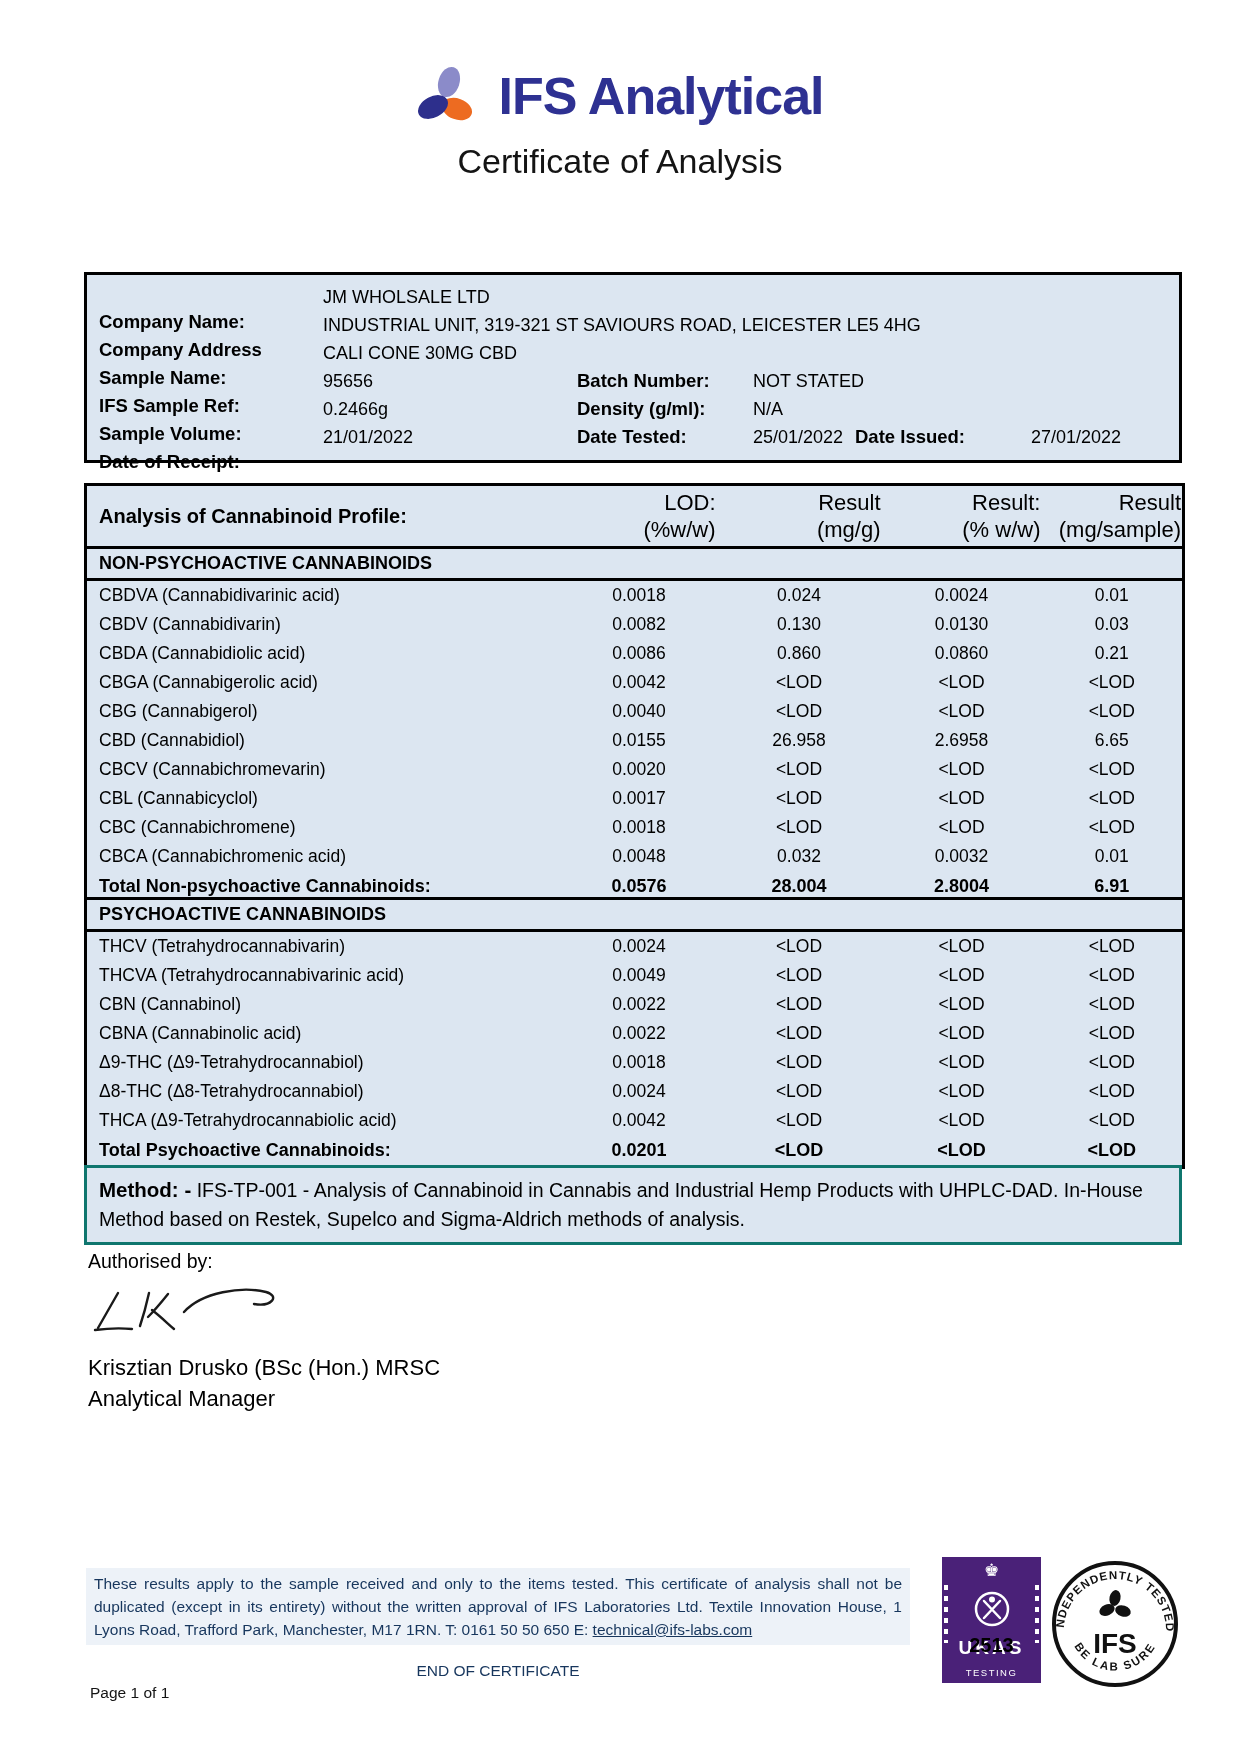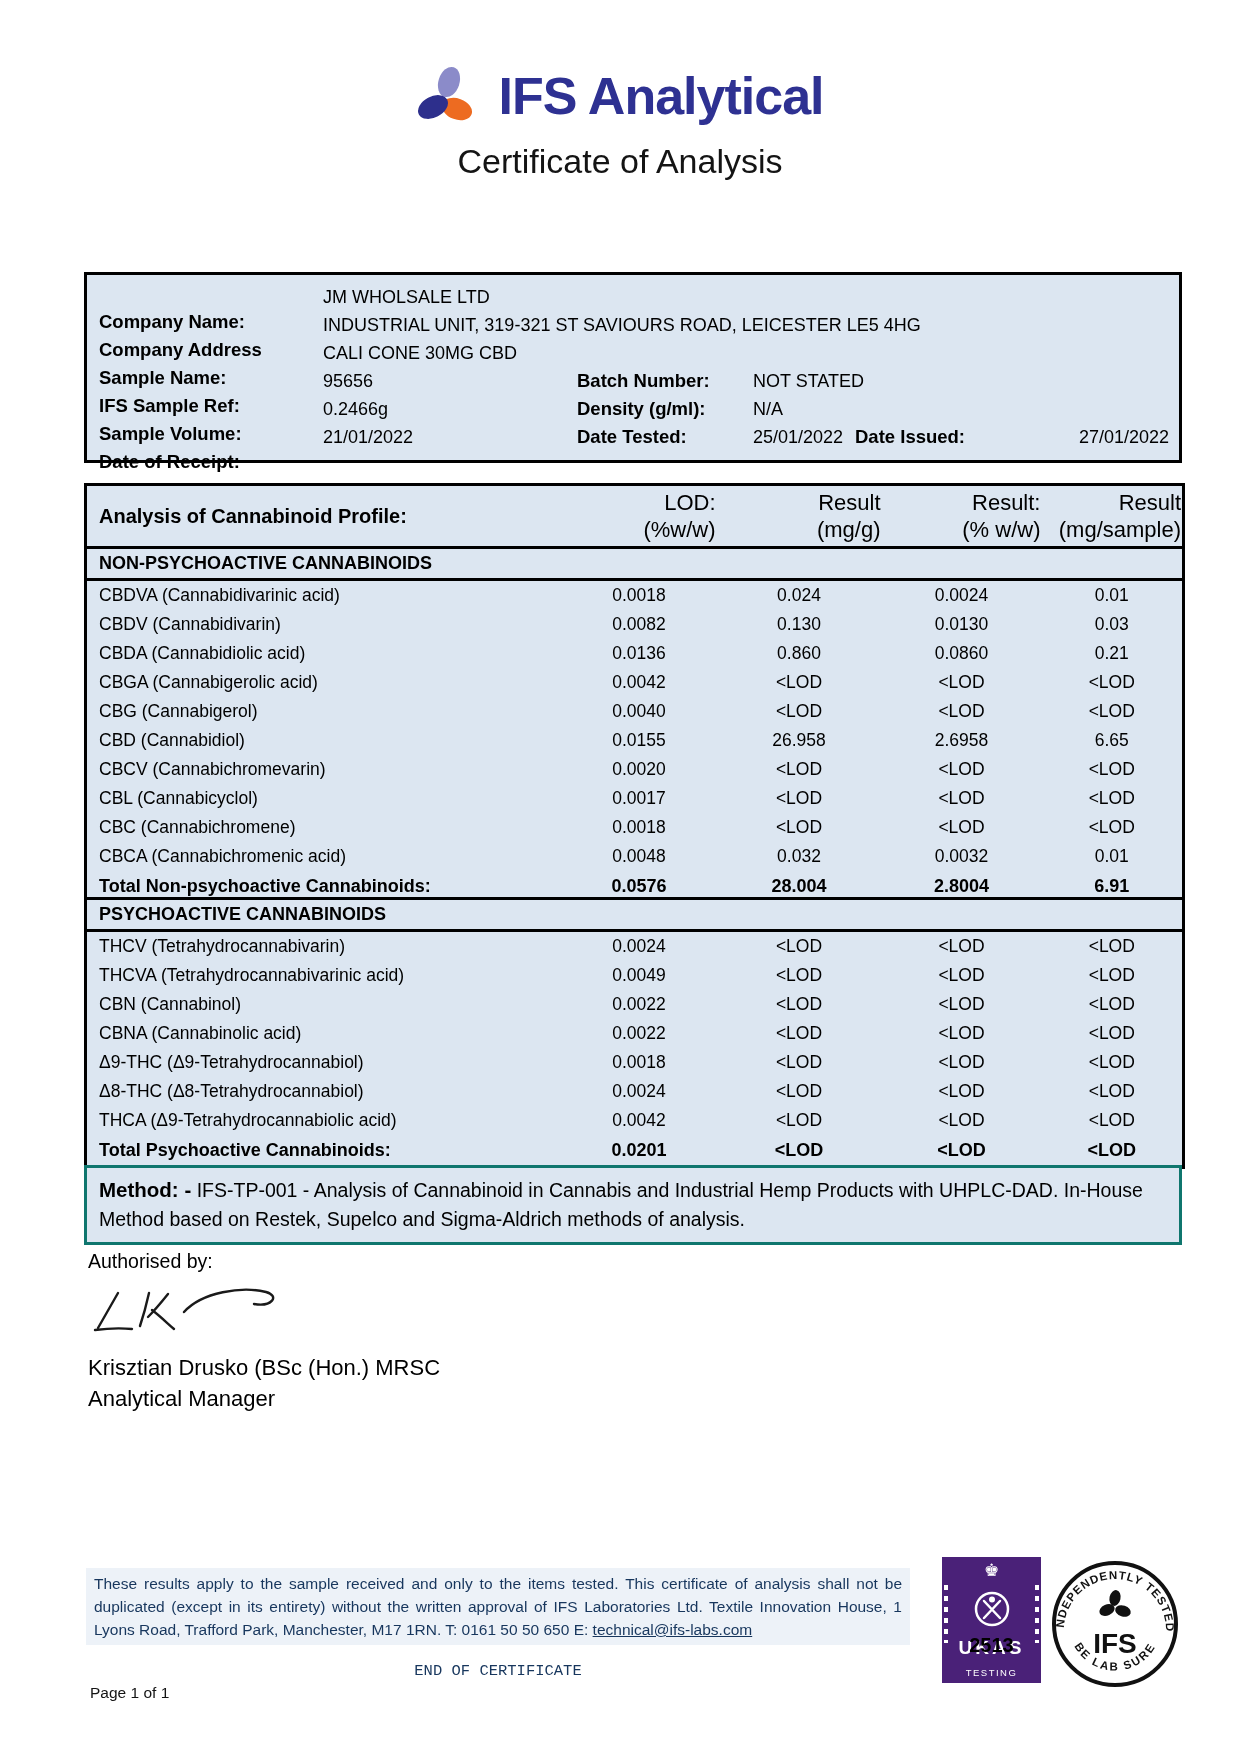--- a/index.html
+++ b/index.html
@@ -11,21 +11,21 @@
   .logo-row{display:inline-flex;align-items:center;gap:24px;}
   .logo-text{font-size:52px;font-weight:bold;color:#2e3192;letter-spacing:-1px;}
   .doc-title{margin:10px 0 8px;font-size:34px;font-weight:400;color:#141414;}
 
   
   .company-box{position:absolute;left:84px;top:272px;width:1098px;box-sizing:border-box;
     border:3px solid #000;background:#dce6f1;padding:8px 0 9px;}
   .crow{position:relative;height:28px;}
   .crow span{position:absolute;top:50%;transform:translateY(-50%);white-space:nowrap;font-size:18px;}
   .crow .lab{font-weight:bold;font-size:18.5px;}
-  .p1{left:12px;margin-top:25px;} .p2{left:236px;} .p3{left:490px;} .p4{left:666px;} .p5{left:768px;} .p6{left:992px;}
+  .p1{left:12px;margin-top:25px;} .p2{left:236px;} .p3{left:490px;} .p4{left:666px;} .p5{left:768px;} .p6{left:944px;}
 
   
   .ctable{position:absolute;left:84px;width:1098px;border-collapse:collapse;table-layout:fixed;
     background:#dce6f1;border:3px solid #000;}
   .main-table{top:483px;}
   .psycho-table{top:897px;}
   .c-name{width:476px;} .c-lod{width:155px;} .c-mgg{width:165px;} .c-pct{width:160px;} .c-smp{width:142px;}
   .head-row td{height:58px;vertical-align:middle;}
   .hdr-main{font-size:20px;font-weight:bold;text-align:left;padding-left:12px;}
   .hdr-col{text-align:right;font-weight:normal;font-size:22px;line-height:1.25;}
@@ -44,21 +44,21 @@
 
   
   .authorised{position:absolute;left:88px;top:1250px;font-size:19.5px;}
   .signature{position:absolute;left:90px;top:1282px;}
   .signatory{position:absolute;left:88px;top:1352px;font-size:22px;line-height:31px;}
 
   
   .disclaimer{position:absolute;left:86px;top:1568px;width:824px;box-sizing:border-box;
     background:#edf2f8;padding:4px 8px;font-size:15.5px;line-height:23px;color:#17365d;text-align:justify;}
   .email{color:#17365d;text-decoration:underline;cursor:pointer;}
-  .end-cert{position:absolute;left:86px;top:1662px;width:824px;text-align:center;font-size:15.5px;color:#17365d;font-family:Liberation Mono, monospace;}
+  .end-cert{position:absolute;left:86px;top:1662px;width:824px;text-align:center;font-size:15.5px;color:#17365d;}
   .page-num{position:absolute;left:90px;top:1684px;font-size:15.5px;color:#141414;}
 
   .ukas{position:absolute;left:942px;top:1557px;width:99px;height:126px;background:#4a2178;
     box-sizing:border-box;display:flex;flex-direction:column;align-items:center;
     justify-content:space-between;padding:5px 0 6px;color:#fff;}
   .ukas::before,.ukas::after{content:"";position:absolute;top:28px;width:4px;height:58px;
     background:repeating-linear-gradient(to bottom,#fff 0 5px,transparent 5px 11px);}
   .ukas::before{left:2px;} .ukas::after{right:2px;}
   .ukas-crown{font-size:17px;line-height:1;}
   .ukas-name{font-size:19px;font-weight:bold;letter-spacing:3px;line-height:1;}
@@ -159,21 +159,21 @@
         </tr>
     <tr class="data-row">
           <td class="nm">CBDV (Cannabidivarin)</td>
           <td class="num">0.0082</td>
           <td class="num">0.130</td>
           <td class="num">0.0130</td>
           <td class="num">0.03</td>
         </tr>
     <tr class="data-row">
           <td class="nm">CBDA (Cannabidiolic acid)</td>
-          <td class="num">0.0136</td>
+          <td class="num">0.0086</td>
           <td class="num">0.860</td>
           <td class="num">0.0860</td>
           <td class="num">0.21</td>
         </tr>
     <tr class="data-row">
           <td class="nm">CBGA (Cannabigerolic acid)</td>
           <td class="num">0.0042</td>
           <td class="num">&lt;LOD</td>
           <td class="num">&lt;LOD</td>
           <td class="num">&lt;LOD</td>

